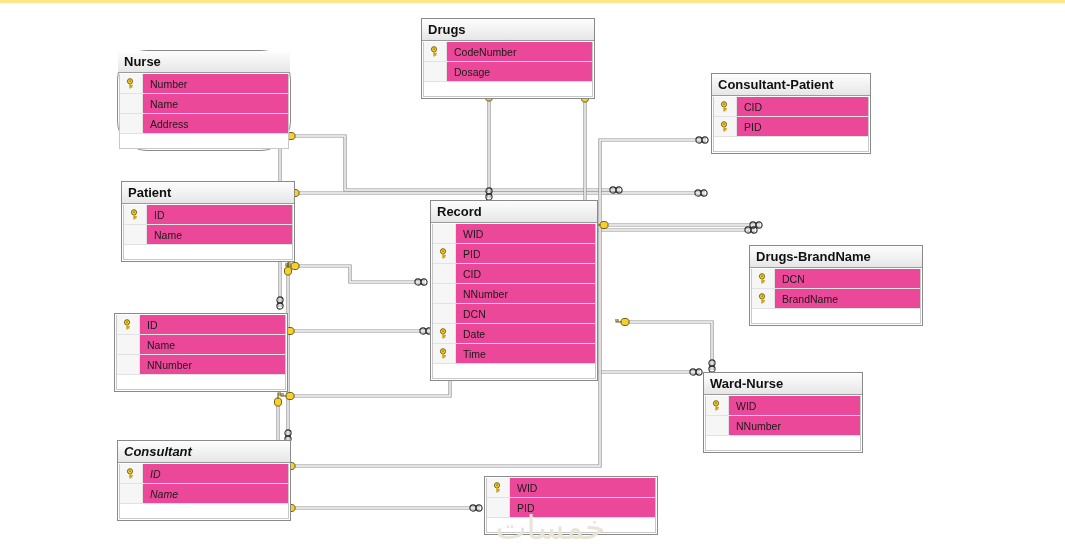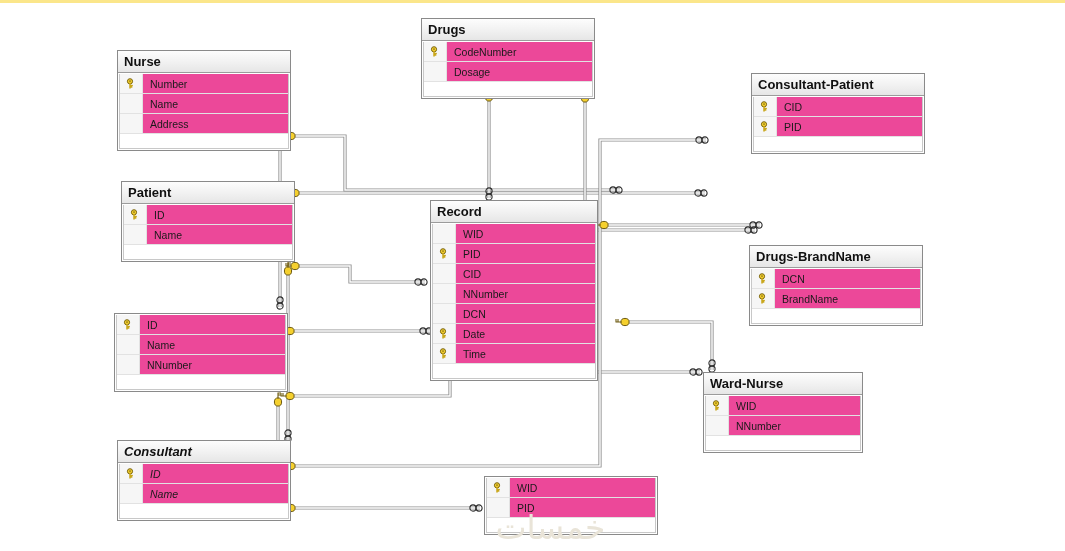--- a/index.html
+++ b/index.html
@@ -155,21 +155,21 @@
         <use href="#gl-key" transform="translate(291,508) rotate(180)"></use>
         <use href="#gl-inf" transform="translate(480,508) rotate(0) translate(-4,0)"></use>
         <use href="#gl-key" transform="translate(604,225) rotate(180)"></use>
         <use href="#gl-inf" transform="translate(760,225) rotate(0) translate(-4,0)"></use>
         <use href="#gl-key" transform="translate(625,322) rotate(180)"></use>
         <use href="#gl-inf" transform="translate(712,370) rotate(90) translate(-4,0)"></use>
       </g>
   </svg>
 
   <div id="tables-layer">
-      <div class="tbl" style="left: 117px; top: 50px; width: 174px;">
+      <div class="tbl" style="left: 117px; top: 50px; width: 174px; border-radius: 30px;">
         <div class="tbl-head">Nurse</div>
         <div class="tbl-body">
           <div class="fld">
             <div class="gut">
               <svg class="keyicon" viewBox="0 0 11 11">
                 <circle cx="4" cy="3.3" r="2.6" fill="#f5d02e" stroke="#7a6410" stroke-width="1"></circle>
                 <circle cx="4" cy="3.1" r="0.85" fill="#8a7418"></circle>
                 <path d="M4,5.6 L4,10 M4,7.4 L6.2,7.4 M4,9.1 L5.8,9.1" stroke="#c9a71c" stroke-width="1.5" fill="none" stroke-linecap="round"></path>
               </svg>
             </div>
@@ -199,21 +199,21 @@
             </div>
             <div class="nm">CodeNumber</div>
           </div>
           <div class="fld">
             <div class="gut"></div>
             <div class="nm">Dosage</div>
           </div>
           <div class="fld-pad"></div>
         </div>
       </div>
-      <div class="tbl" style="left: 711px; top: 73px; width: 174px; margin-left: 40px;">
+      <div class="tbl" style="left: 711px; top: 73px; width: 160px;">
         <div class="tbl-head">Consultant-Patient</div>
         <div class="tbl-body">
           <div class="fld">
             <div class="gut">
               <svg class="keyicon" viewBox="0 0 11 11">
                 <circle cx="4" cy="3.3" r="2.6" fill="#f5d02e" stroke="#7a6410" stroke-width="1"></circle>
                 <circle cx="4" cy="3.1" r="0.85" fill="#8a7418"></circle>
                 <path d="M4,5.6 L4,10 M4,7.4 L6.2,7.4 M4,9.1 L5.8,9.1" stroke="#c9a71c" stroke-width="1.5" fill="none" stroke-linecap="round"></path>
               </svg>
             </div>

